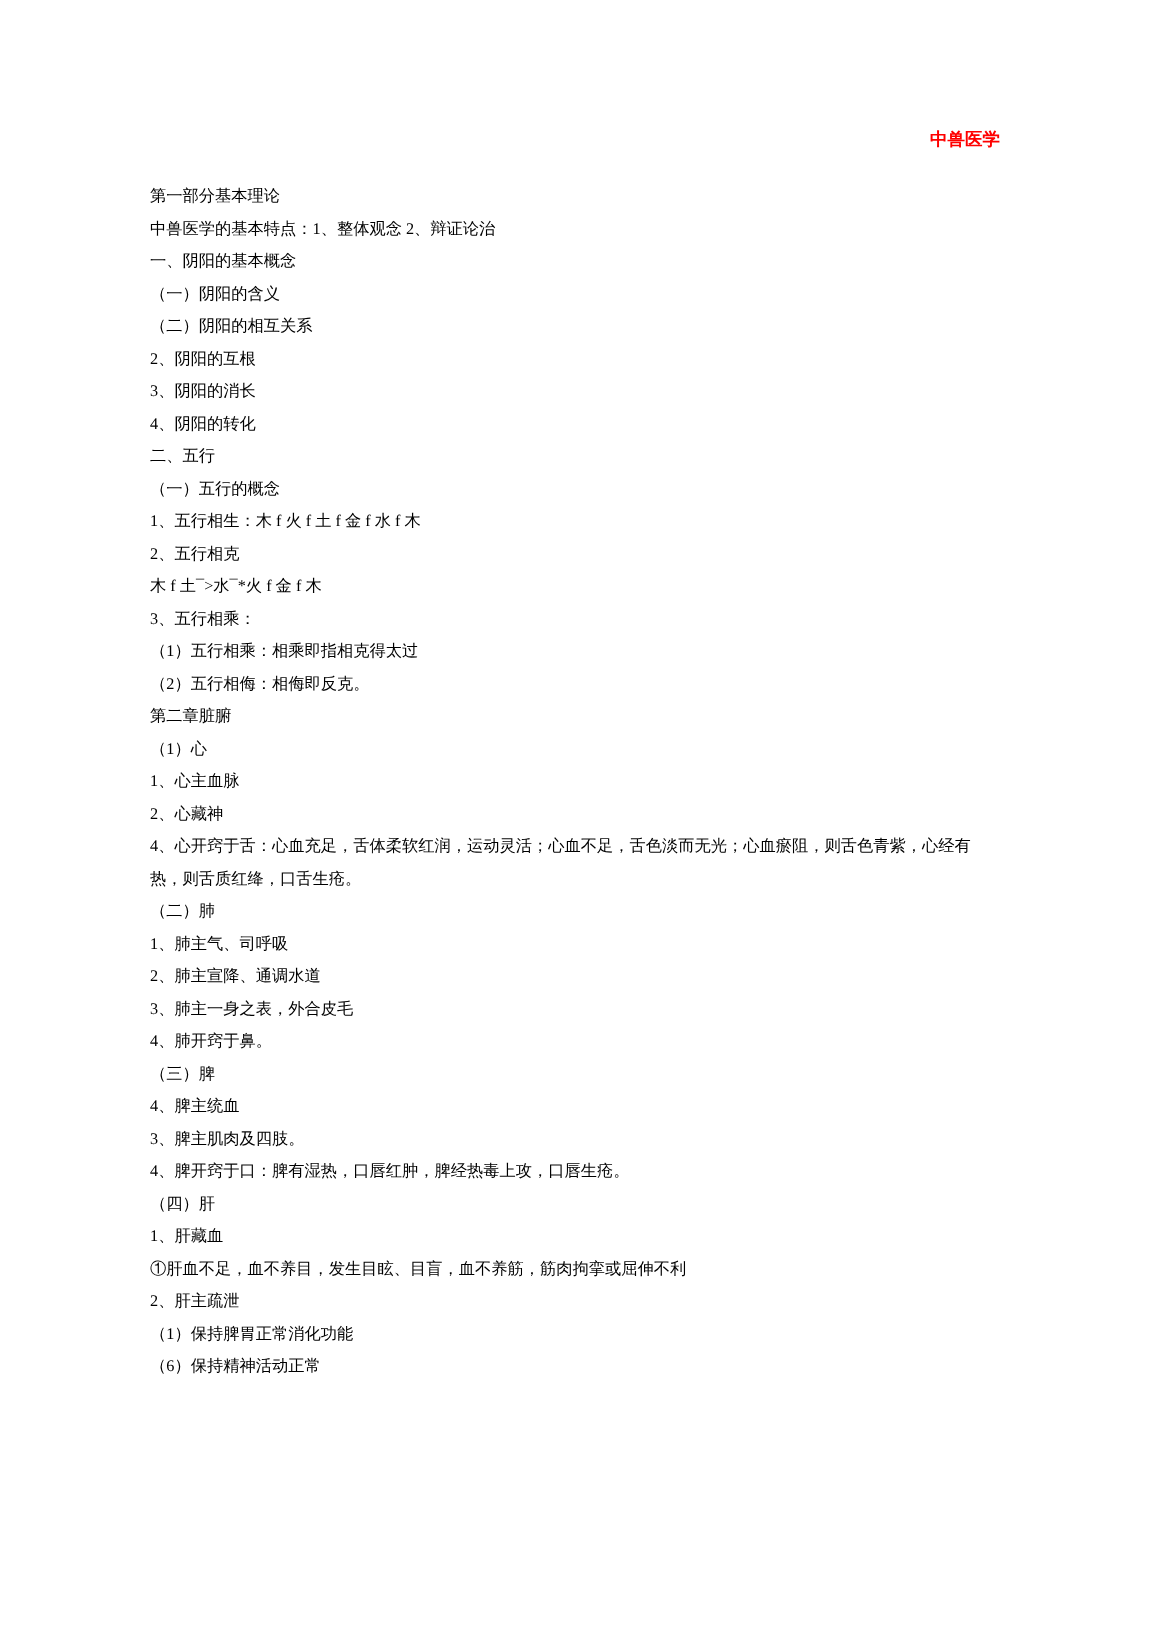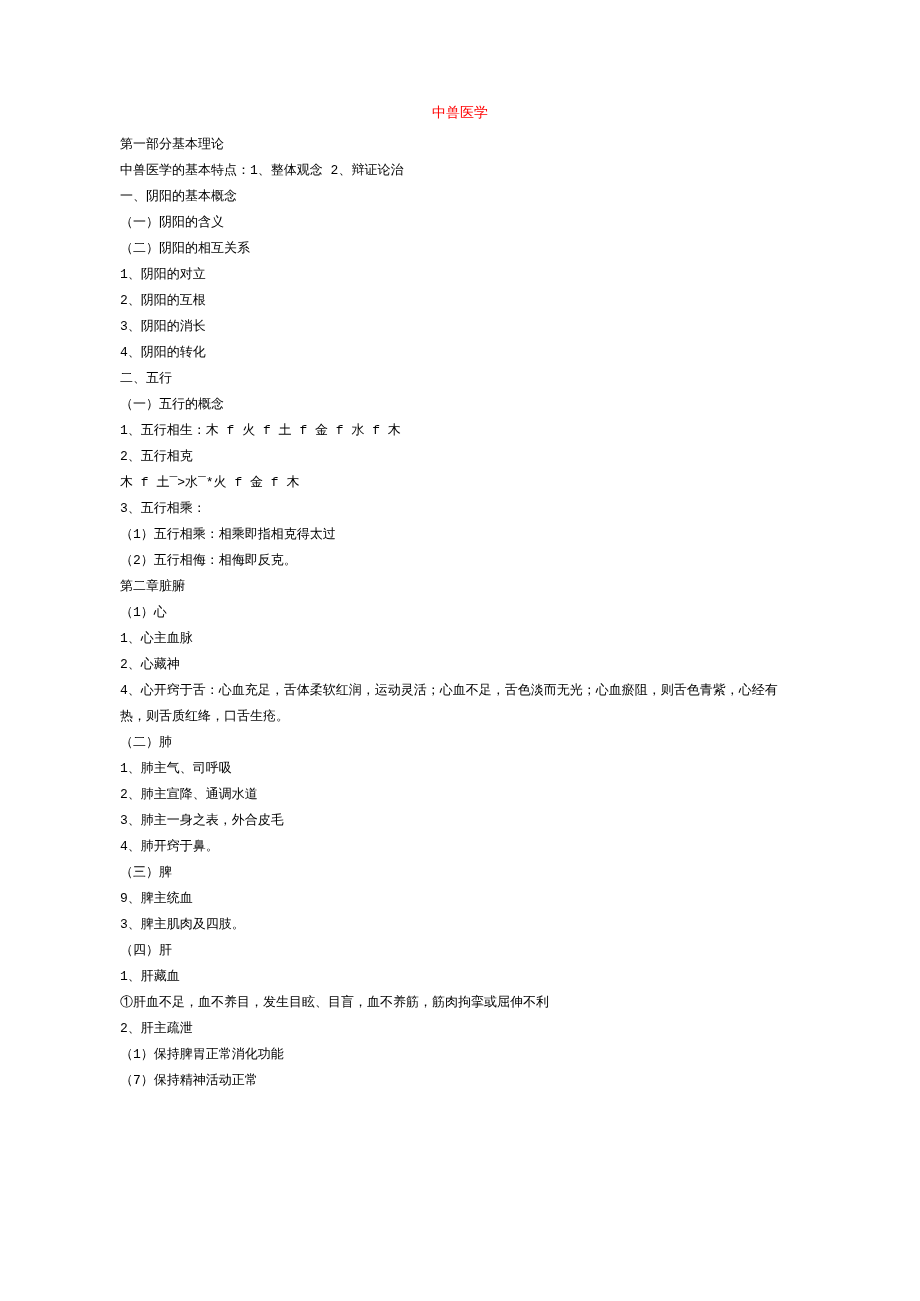--- a/index.html
+++ b/index.html
@@ -9,43 +9,41 @@
     font-family: "SimSun", "宋体", serif;
     width: 920px;
   }
   .page {
     padding: 100px 120px 60px 120px;
     font-size: 13px;
     line-height: 26px;
     color: #000000;
   }
   .title {
-    text-align: center;
+    text-align: right;
     color: #ff0000;
-    font-weight: normal;
+    font-weight: bold;
     font-size: 14px;
-    margin-bottom: 6px;
+    margin-bottom: 18px;
   }
   .line {
     white-space: normal;
-    font-family: Liberation Mono, monospace;
   }
 </style>
 </head>
 <body>
 
 <div class="page">
   <div class="title">中兽医学</div>
   <div id="body-lines">
       <div class="line">第一部分基本理论</div>
       <div class="line">中兽医学的基本特点：1、整体观念 2、辩证论治</div>
       <div class="line">一、阴阳的基本概念</div>
       <div class="line">（一）阴阳的含义</div>
       <div class="line">（二）阴阳的相互关系</div>
-      <div class="line">1、阴阳的对立</div>
       <div class="line">2、阴阳的互根</div>
       <div class="line">3、阴阳的消长</div>
       <div class="line">4、阴阳的转化</div>
       <div class="line">二、五行</div>
       <div class="line">（一）五行的概念</div>
       <div class="line">1、五行相生：木 f 火 f 土 f 金 f 水 f 木</div>
       <div class="line">2、五行相克</div>
       <div class="line">木 f 土¯&gt;水¯*火 f 金 f 木</div>
       <div class="line">3、五行相乘：</div>
       <div class="line">（1）五行相乘：相乘即指相克得太过</div>
@@ -54,22 +52,23 @@
       <div class="line">（1）心</div>
       <div class="line">1、心主血脉</div>
       <div class="line">2、心藏神</div>
       <div class="line">4、心开窍于舌：心血充足，舌体柔软红润，运动灵活；心血不足，舌色淡而无光；心血瘀阻，则舌色青紫，心经有热，则舌质红绛，口舌生疮。</div>
       <div class="line">（二）肺</div>
       <div class="line">1、肺主气、司呼吸</div>
       <div class="line">2、肺主宣降、通调水道</div>
       <div class="line">3、肺主一身之表，外合皮毛</div>
       <div class="line">4、肺开窍于鼻。</div>
       <div class="line">（三）脾</div>
-      <div class="line">9、脾主统血</div>
+      <div class="line">4、脾主统血</div>
       <div class="line">3、脾主肌肉及四肢。</div>
+      <div class="line">4、脾开窍于口：脾有湿热，口唇红肿，脾经热毒上攻，口唇生疮。</div>
       <div class="line">（四）肝</div>
       <div class="line">1、肝藏血</div>
       <div class="line">①肝血不足，血不养目，发生目眩、目盲，血不养筋，筋肉拘挛或屈伸不利</div>
       <div class="line">2、肝主疏泄</div>
       <div class="line">（1）保持脾胃正常消化功能</div>
-      <div class="line">（7）保持精神活动正常</div>
+      <div class="line">（6）保持精神活动正常</div>
     </div>
 </div>
 
 </body></html>

